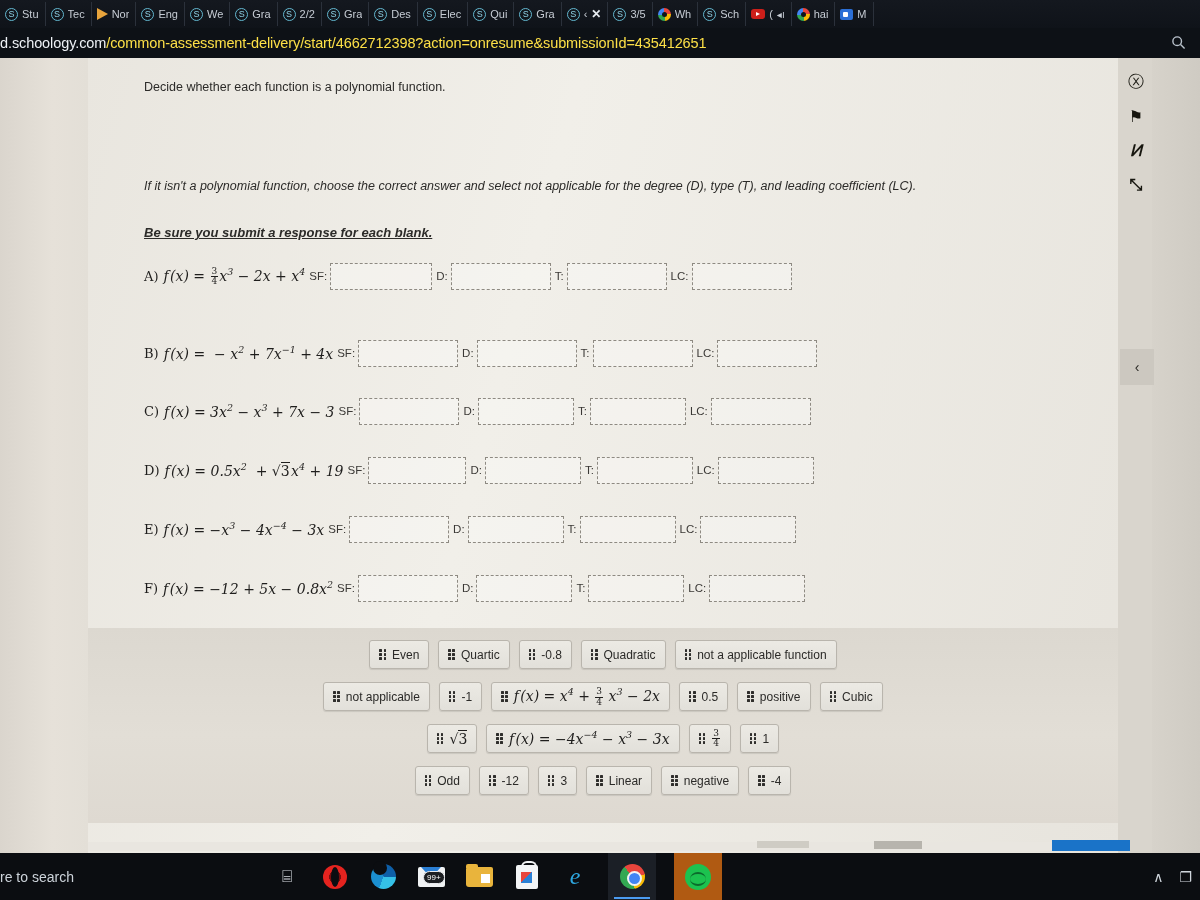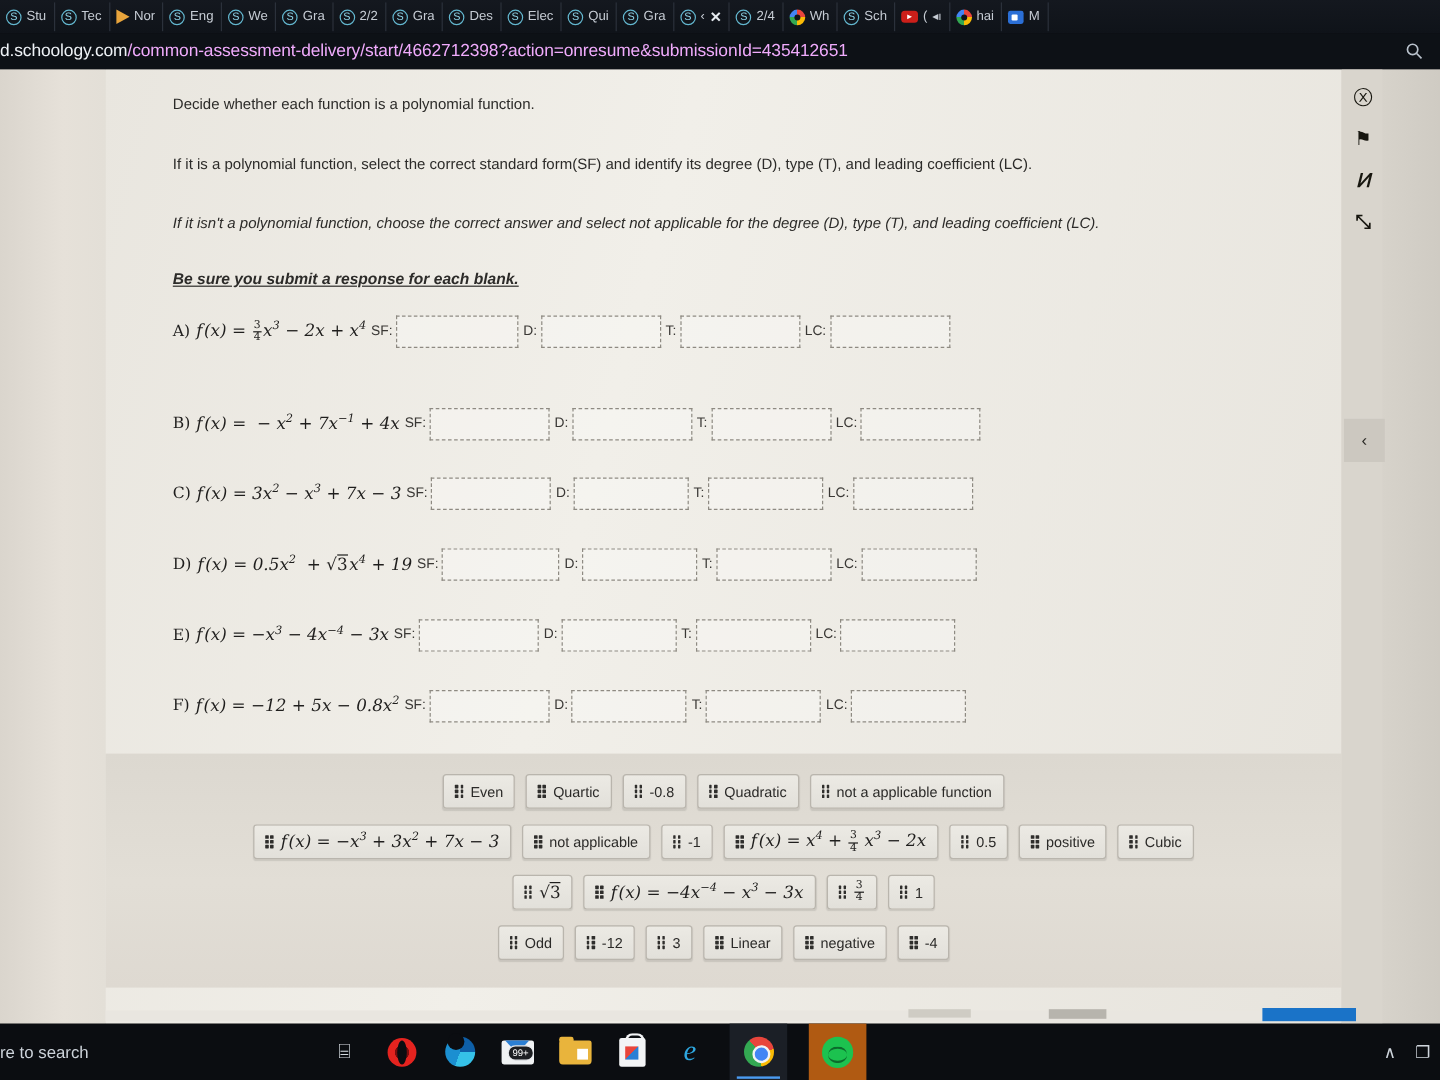--- a/index.html
+++ b/index.html
@@ -52,21 +52,21 @@
   .tab-x { color:#e6ebf0; font-size: 12px; font-weight: 700; }
   .spk { font-size: 10px; color:#c6ccd4; }
 
   .urlbar {
     position: absolute; left: 0; top: 28px; width: 1200px; height: 30px;
     background: #0d1116; display: flex; align-items: center;
     padding-left: 0px; overflow: hidden;
   }
   .url-text { font-size: 14.5px; white-space: nowrap; letter-spacing: -.1px; }
   .url-dom { color: #eef2f6; }
-  .url-rest { color: #f0abfc; }
+  .url-rest { color: #fde047; }
   .url-search-icon {
     position: absolute; right: 14px; top: 7px; width: 15px; height: 15px;
     color: #b9c2cc;
   }
 
   
   .page {
     position: absolute; left: 0; top: 58px; width: 1200px; height: 795px;
     background: #ded9d1;
   }
@@ -113,21 +113,21 @@
     border: 1.5px dashed #8e8a82;
     background: rgba(255,255,255,0.30);
     height: 27px;
   }
 
   
   .bank {
     position: absolute; left: 0; top: 570px; width: 1030px; height: 195px;
     background: linear-gradient(180deg,#dcd8d0 0%, #e2ded6 55%, #ded9d1 100%);
   }
-  .bank-row { display: flex; justify-content: center; align-items: flex-end; gap: 9px; height: 34px; margin-bottom: 8px; }
+  .bank-row { display: flex; justify-content: center; align-items: flex-start; gap: 9px; height: 34px; margin-bottom: 8px; }
   .bank-row.r1 { margin-top: 12px; }
   .tile {
     display: flex; align-items: center; gap: 6px;
     background: linear-gradient(180deg,#eceae4 0%, #e2e0da 100%);
     border: 1px solid #b9b5ad;
     border-radius: 3px;
     padding: 4px 9px; height: 29px;
     color: #2b2a28; font-size: 12px; white-space: nowrap;
     box-shadow: 0 1px 1px rgba(0,0,0,.10);
   }
@@ -264,21 +264,21 @@
         <span class="favicon fav-s">S</span>
         <span class="tab-label">Gra</span>
       </div>
       <div class="tab">
         <span class="favicon fav-s">S</span>
         <span class="tab-label">‹</span>
         <span class="tab-x">✕</span>
       </div>
       <div class="tab">
         <span class="favicon fav-s">S</span>
-        <span class="tab-label">2/4</span>
+        <span class="tab-label">3/5</span>
       </div>
       <div class="tab">
         <span class="favicon fav-g"></span>
         <span class="tab-label">Wh</span>
       </div>
       <div class="tab">
         <span class="favicon fav-s">S</span>
         <span class="tab-label">Sch</span>
       </div>
       <div class="tab">
@@ -307,21 +307,20 @@
       </svg>
     </div>
   </div>
 
   <div class="page">
     <div class="paper-left"></div>
 
     <div class="content">
 
       <div class="q-text instr i1">Decide whether each function is a polynomial function.</div>
-      <div class="q-text instr i2">If it is a polynomial function, select the correct standard form(SF) and identify its degree (D), type (T), and leading coefficient (LC).</div>
       <div class="q-text instr i3">If it isn't a polynomial function, choose the correct answer and select not applicable for the degree (D), type (T), and leading coefficient (LC).</div>
       <div class="q-text instr i4">Be sure you submit a response for each blank.</div>
 
       <div class="qrow" style="top:203px">
         <span class="qlabel">A)</span>
         <span class="m">f (<span class="mi">x</span>)&nbsp;=&nbsp;<span class="frac"><span class="num">3</span><span class="den">4</span></span><span class="mi">x</span><sup class="e">3</sup> − 2<span class="mi">x</span> + <span class="mi">x</span><sup class="e">4</sup></span>
         <span class="blanklbl">SF:</span>
         <div class="blank" style="width:102px"></div>
         <span class="blanklbl">D:</span>
         <div class="blank" style="width:100px"></div>
@@ -448,31 +447,20 @@
                 <i></i>
                 <i></i>
                 <i></i>
                 <i></i>
                 <i></i>
               </span>
               <span class="tile-label">not a applicable function</span>
             </div>
           </div>
           <div class="bank-row">
-            <div class="tile">
-              <span class="grip">
-                <i></i>
-                <i></i>
-                <i></i>
-                <i></i>
-                <i></i>
-                <i></i>
-              </span>
-              <span class="tile-label"><span class="m">f (<span class="mi">x</span>) = −<span class="mi">x</span><sup class="e">3</sup> + 3x<sup class="e">2</sup> + 7x − 3</span></span>
-            </div>
             <div class="tile">
               <span class="grip">
                 <i></i>
                 <i></i>
                 <i></i>
                 <i></i>
                 <i></i>
                 <i></i>
               </span>
               <span class="tile-label">not applicable</span>

